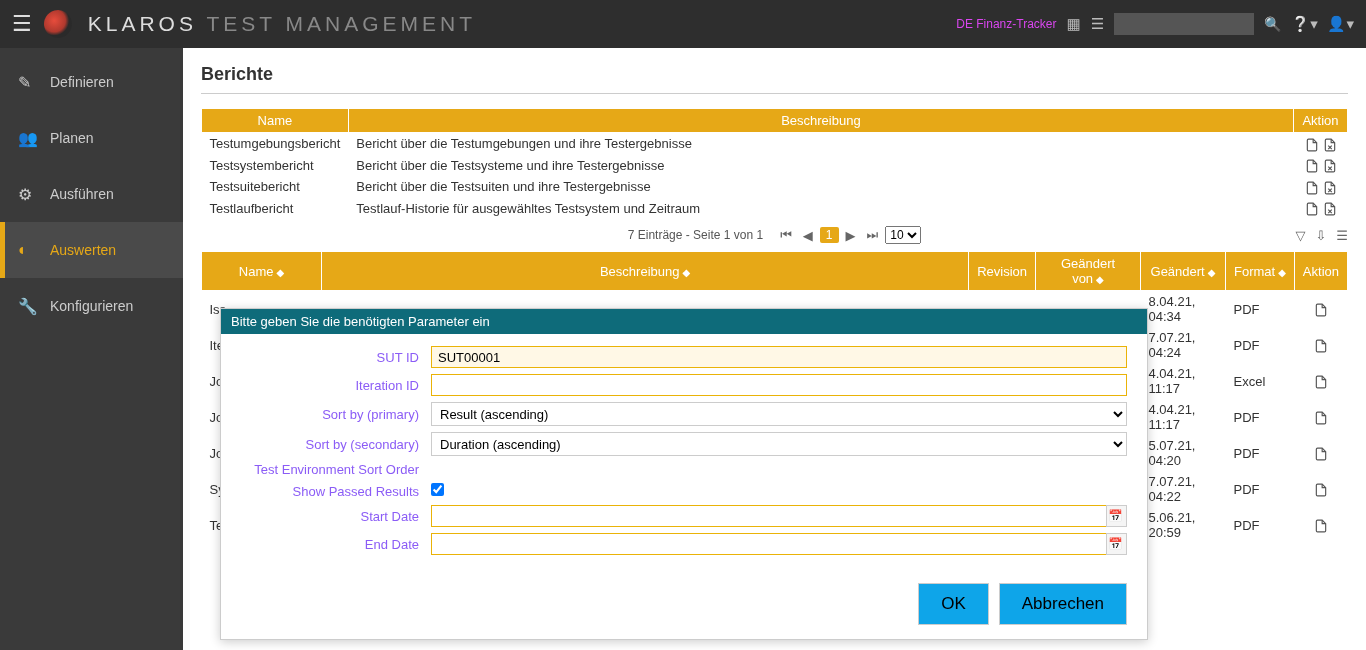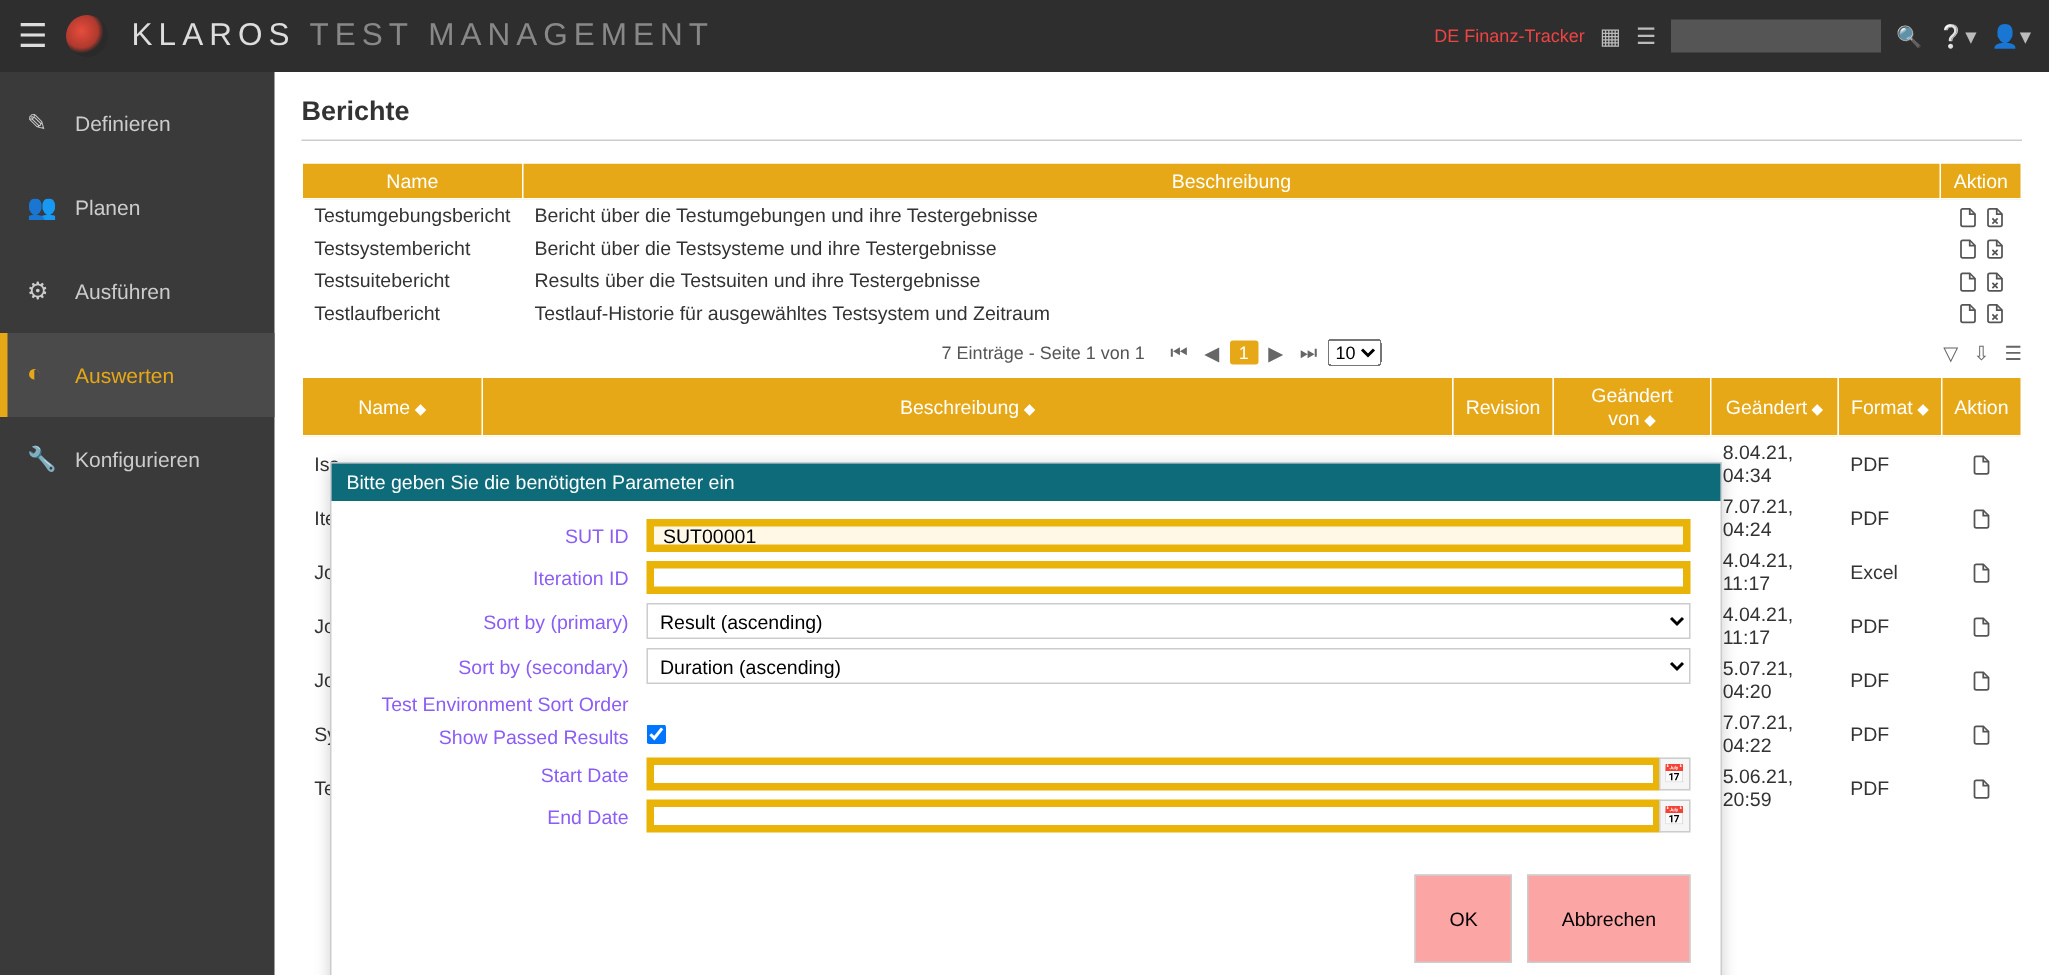--- a/index.html
+++ b/index.html
@@ -4,21 +4,21 @@
 <style>
 *{margin:0;padding:0;box-sizing:border-box}
 body{font-family:Arial,Helvetica,sans-serif;font-size:13px;background:#fff;color:#333;width:1366px;height:650px;overflow:hidden}
 .topbar{height:48px;background:#2e2e2e;display:flex;align-items:center;color:#aaa;padding:0 12px}
 .hamburger{color:#ddd;font-size:22px;margin-right:12px;cursor:pointer}
 .logo{display:flex;align-items:center;margin-right:16px}
 .logo-circle{width:28px;height:28px;border-radius:50% 50% 50% 50%;background:radial-gradient(circle at 40% 35%,#e74c3c 0,#b0392e 45%,#2a2a2a 60%);position:relative;transform:rotate(-15deg)}
 .brand{letter-spacing:4px;font-size:21px;color:#ddd;font-weight:400}
 .brand .suffix{color:#888}
 .topbar-right{margin-left:auto;display:flex;align-items:center;gap:10px;color:#ccc}
-.proj-name{font-size:12px;color:#ef4444}
+.proj-name{font-size:12px;color:#d946ef}
 .top-icon{cursor:pointer;font-size:15px;color:#bbb}
 .search-box{width:140px;height:22px;background:#555;border:none;color:#ddd;padding:0 6px}
 .search-icon{font-size:14px}
 .layout{display:flex;height:602px}
 .sidebar{width:183px;background:#3a3a3a;color:#bbb;padding-top:6px}
 .side-item{display:flex;align-items:center;gap:14px;height:56px;padding:0 18px;color:#ccc;cursor:pointer;font-size:14px}
 .side-item.active{background:#4a4a4a;color:#e6a817;border-left:5px solid #e6a817;padding-left:13px}
 .side-item .si-icon{width:18px;font-size:16px}
 .main{flex:1;padding:16px 18px;overflow:auto}
 h2{font-size:18px;font-weight:bold;margin-bottom:6px}
@@ -35,28 +35,28 @@
 .pager select{font-size:12px}
 .pager-right{position:absolute;right:0;display:flex;gap:10px;color:#666}
 .pager-right span{cursor:pointer}
 .sort-icon{font-size:10px;margin-left:3px}
 .modal-overlay{position:absolute;top:308px;left:220px;width:928px;background:#fff;border:1px solid #ccc;box-shadow:0 2px 10px rgba(0,0,0,.2);z-index:100}
 .modal-title{background:#0e6b7a;color:#fff;padding:5px 10px;font-size:13px}
 .modal-body{padding:12px 20px}
 .form-row{display:flex;align-items:center;margin-bottom:6px}
 .form-row label{width:190px;text-align:right;padding-right:12px;font-size:13px;color:#8b5cf6}
 .form-row .control{flex:1}
-.form-row input[type=text]{width:100%;height:22px;border:5px solid #eab308;padding:0 6px;font-size:13px}
+.form-row input[type=text]{width:100%;height:22px;border:1px solid #eab308;padding:0 6px;font-size:13px}
 .form-row input.sut{background:#fff8e6}
 .form-row select{width:100%;height:24px;border:1px solid #ccc;font-size:13px;padding:0 4px;background:#fff}
 .date-wrap{display:flex;align-items:center}
 .date-wrap input{width:70px;height:22px;border:1px solid #ccc}
 .date-wrap .cal{width:22px;height:22px;border:1px solid #ccc;background:#f5f5f5;display:flex;align-items:center;justify-content:center;margin-left:-1px;font-size:12px;cursor:pointer}
 .modal-footer{display:flex;justify-content:flex-end;gap:10px;padding:10px 20px 14px}
-.modal-footer button{padding:21px 22px;border:1px solid #ccc;background:#fca5a5;font-size:13px;cursor:pointer}
+.modal-footer button{padding:10px 22px;border:1px solid #ccc;background:#0ea5e9;font-size:17px;cursor:pointer}
 .icon-file{width:14px;height:14px;display:inline-block;vertical-align:middle}
 .truncated{overflow:hidden;white-space:nowrap;text-overflow:clip}
 </style>
 </head>
 <body>
 
 <div class="topbar">
   <span class="hamburger">☰</span>
   <span class="logo">
       <span class="logo-circle"></span>
@@ -131,21 +131,21 @@
                   <path d="M14 2H6a2 2 0 0 0-2 2v16a2 2 0 0 0 2 2h12a2 2 0 0 0 2-2V8z"></path>
                   <polyline points="14 2 14 8 20 8"></polyline>
                 </svg></span><span><svg class="icon-file" viewBox="0 0 24 24" fill="none" stroke="#555" stroke-width="2">
                   <path d="M14 2H6a2 2 0 0 0-2 2v16a2 2 0 0 0 2 2h12a2 2 0 0 0 2-2V8z"></path>
                   <polyline points="14 2 14 8 20 8"></polyline>
                   <path d="M9 13l6 6M15 13l-6 6"></path>
                 </svg></span></td>
           </tr>
           <tr>
             <td>Testsuitebericht</td>
-            <td>Results über die Testsuiten und ihre Testergebnisse</td>
+            <td>Bericht über die Testsuiten und ihre Testergebnisse</td>
             <td class="action-cell"><span><svg class="icon-file" viewBox="0 0 24 24" fill="none" stroke="#555" stroke-width="2">
                   <path d="M14 2H6a2 2 0 0 0-2 2v16a2 2 0 0 0 2 2h12a2 2 0 0 0 2-2V8z"></path>
                   <polyline points="14 2 14 8 20 8"></polyline>
                 </svg></span><span><svg class="icon-file" viewBox="0 0 24 24" fill="none" stroke="#555" stroke-width="2">
                   <path d="M14 2H6a2 2 0 0 0-2 2v16a2 2 0 0 0 2 2h12a2 2 0 0 0 2-2V8z"></path>
                   <polyline points="14 2 14 8 20 8"></polyline>
                   <path d="M9 13l6 6M15 13l-6 6"></path>
                 </svg></span></td>
           </tr>
           <tr>

